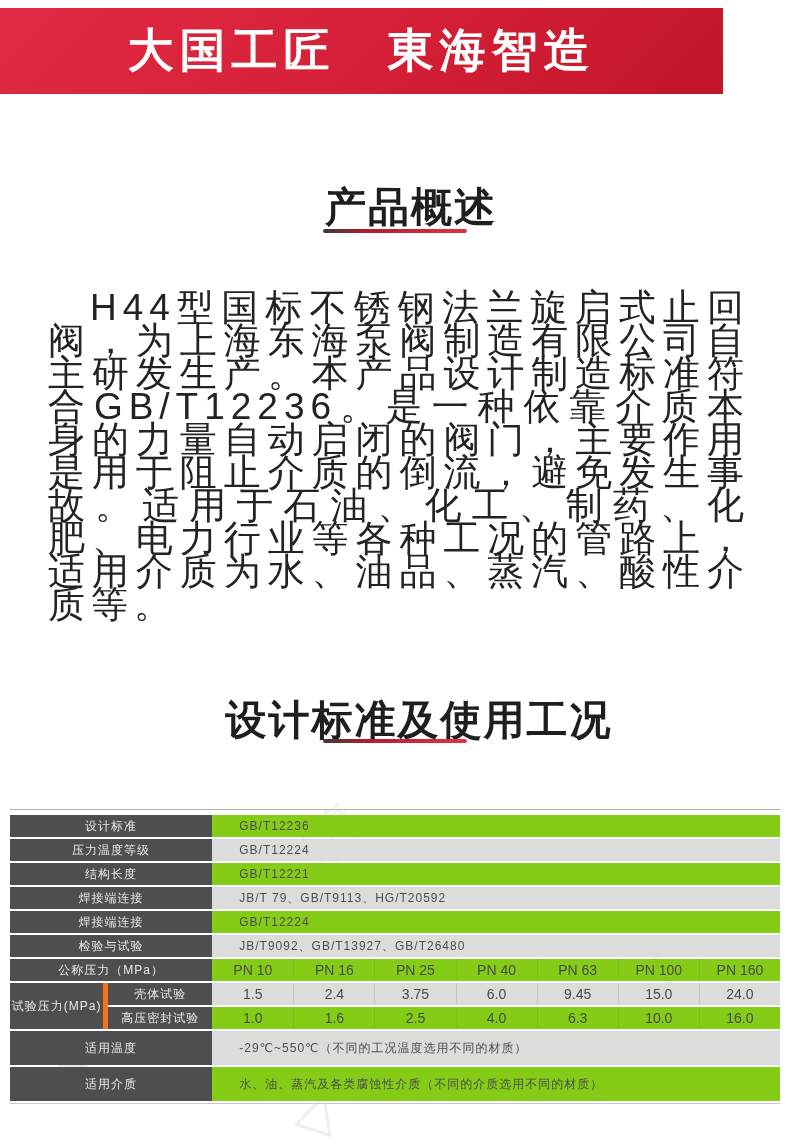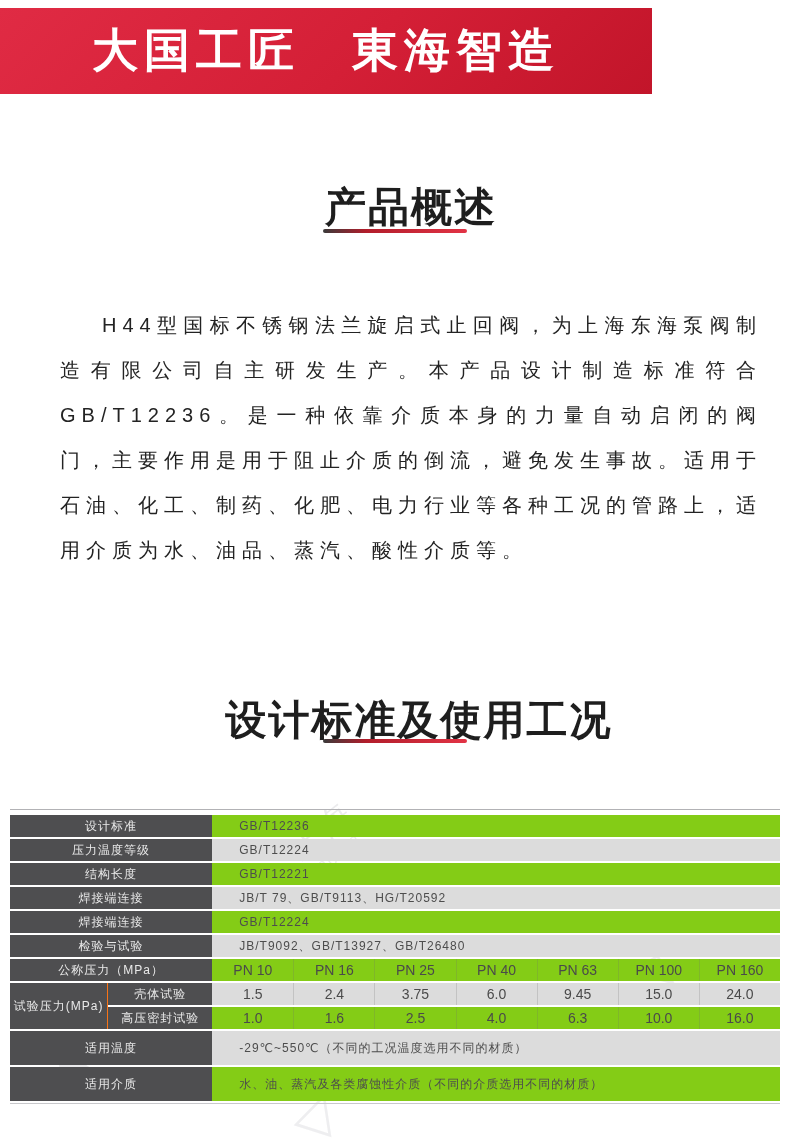--- a/index.html
+++ b/index.html
@@ -1,21 +1,21 @@
 <!DOCTYPE html>
 <html><head>
 <meta charset="utf-8">
 <style>
   html, body { margin: 0; padding: 0; background: #ffffff; }
   body { font-family: "Liberation Sans", "DejaVu Sans", sans-serif; }
   .page { position: relative; width: 790px; height: 1148px; margin: 0 auto; background: #ffffff; overflow: hidden; }
 
   
   .banner {
-    position: absolute; left: 0; top: 8px; width: 652px; height: 86px;
+    position: absolute; left: 0; top: 8px; width: 723px; height: 86px;
     background: linear-gradient(135deg, #e02b44 0%, #d41f36 55%, #c2152a 100%);
     display: flex; align-items: center; justify-content: center;
   }
   .banner-title {
     color: #ffffff; font-size: 46px; font-weight: 900; letter-spacing: 6px;
     white-space: nowrap;
   }
 
   
   .sec-title {
@@ -29,39 +29,39 @@
     position: absolute; left: 323px; width: 144px; height: 4px;
     background: linear-gradient(90deg, #3a3a3a 0%, #b21d2b 30%, #e23345 100%);
     border-radius: 2px;
   }
   #underline-overview { top: 229px; }
   #underline-standards { top: 739px; }
 
   
   .overview-text {
     position: absolute; left: 44px; top: 287px; width: 702px;
-    color: #232323; font-size: 20px; line-height: 45px; letter-spacing: 6px;
-    text-align: justify; text-align-last: left; text-indent: 42px; margin: 16px;
+    color: #232323; font-size: 37px; line-height: 33px; letter-spacing: 6px;
+    text-align: justify; text-align-last: left; text-indent: 42px; margin: 4px;
   }
 
   
   .table-wrap {
     position: absolute; left: 10px; top: 809px; width: 770px;
     border-top: 1px solid #b2b2b5; border-bottom: 1px solid #c8c8cb;
     padding: 3px 0 0 0;
   }
   table.spec { width: 770px; border-collapse: separate; border-spacing: 0 2px; table-layout: fixed; }
   table.spec td { padding: 0; vertical-align: middle; }
   .h-std { height: 22px; }
   .h-big { height: 34px; padding-left: 10px; }
   .lbl {
     background: #4e4e50; color: #e9e9e9; font-size: 12px; text-align: center;
     letter-spacing: 1px;
   }
-  .lbl-main { border-right: 1px solid #f97316; }
+  .lbl-main { border-right: 5px solid #f97316; }
   .val {
     font-size: 12px; color: #4d4d4d; text-align: left; padding-left: 27px !important;
     letter-spacing: 1px;
   }
   .pn, .num { text-align: center; font-size: 14px; color: #4a4a4a; }
   .cell-sep { border-left: 1px solid rgba(110,110,110,0.22); }
   .bg-w { background: #84cc16; }
   .bg-g { background: #dcdcdc; }
 
   

